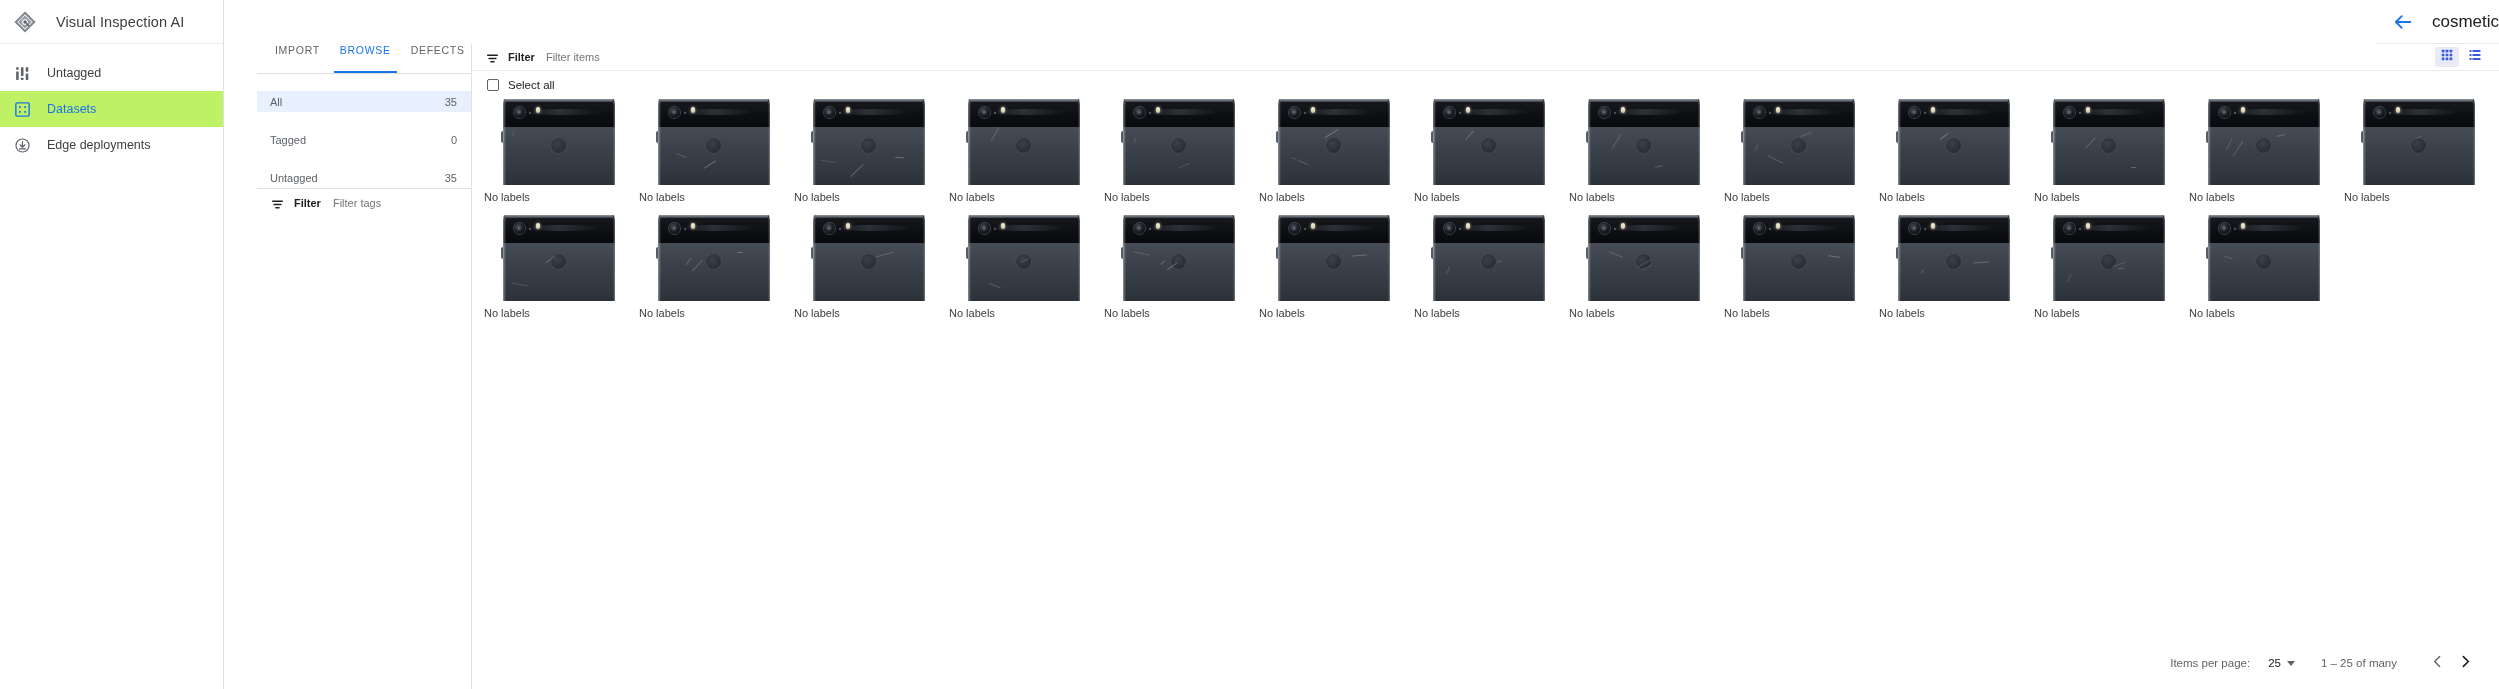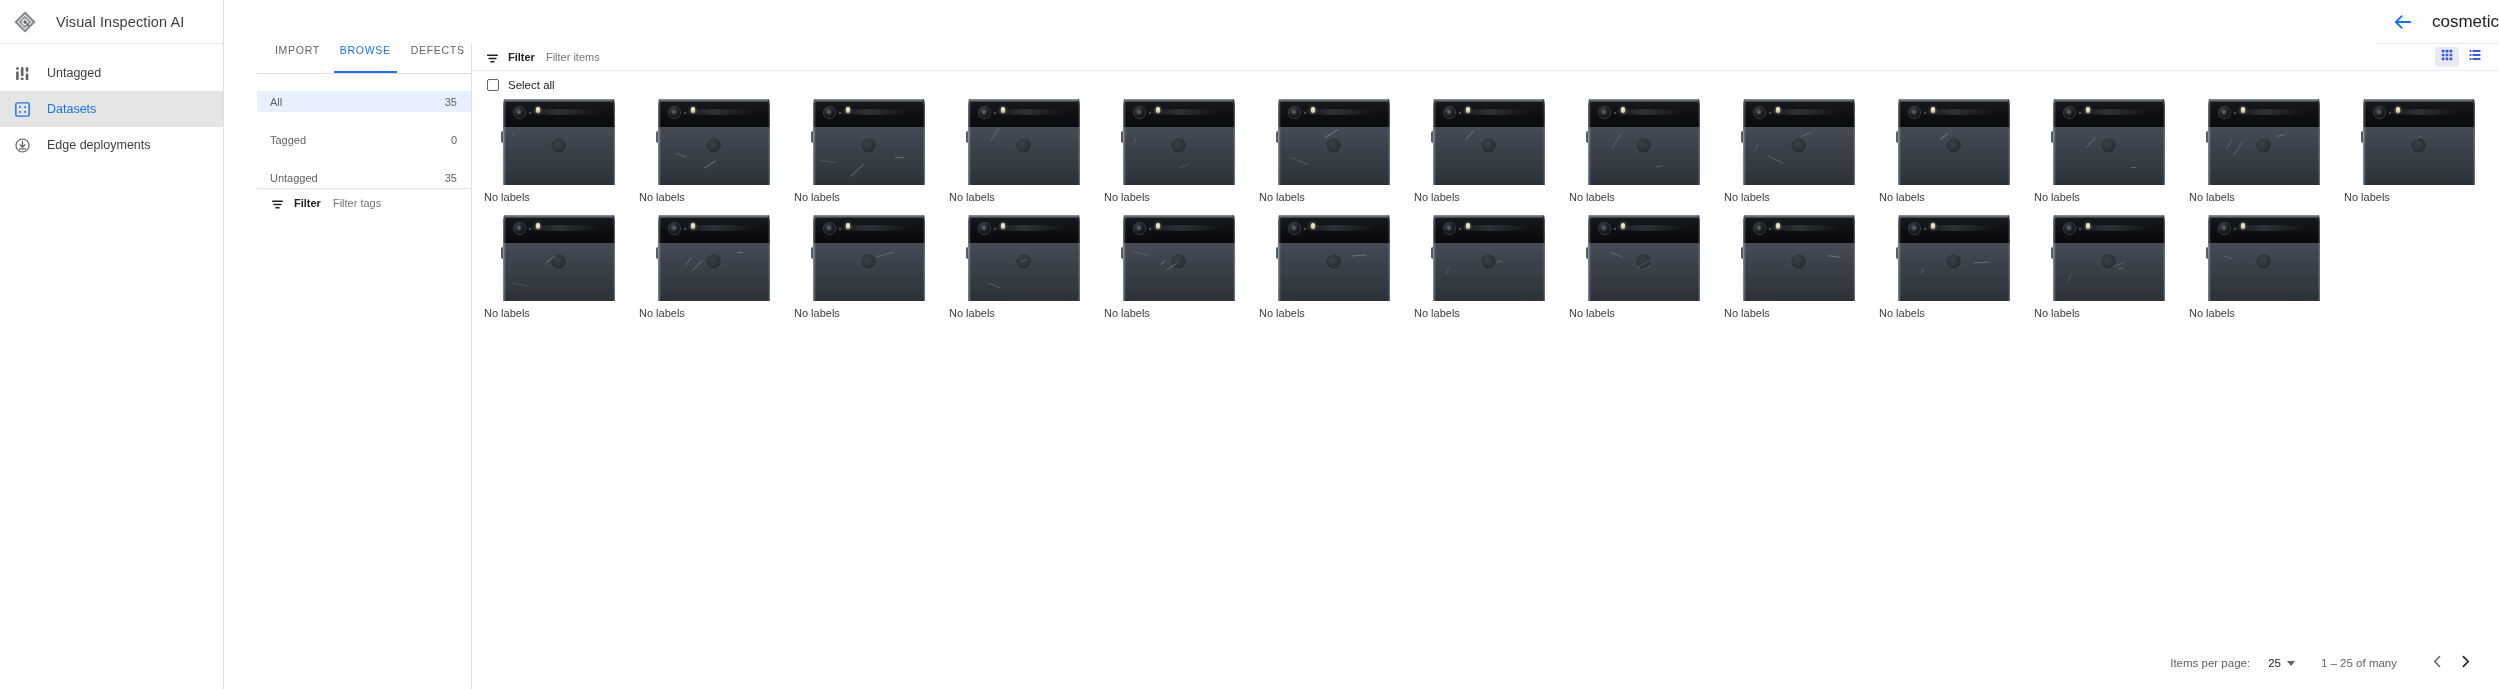--- a/index.html
+++ b/index.html
@@ -29,21 +29,21 @@
     font-size: 14.5px; color: #3c4043; font-weight: 400; letter-spacing: .1px;
   }
   .nav-list { padding-top: 11px; }
   .nav-item {
     height: 36px; display: flex; align-items: center;
     gap: 16px; padding-left: 14px;
     font-size: 12.5px; color: #3c4043;
     cursor: pointer; position: relative;
   }
   .nav-item .nav-ico { width: 17px; height: 17px; flex: none; display:block; }
-  .nav-item.active { background: #e5e5e5; color: #1a73e8; }
+  .nav-item.active { background: #bef264; color: #1a73e8; }
   .nav-item.active .nav-label { color: #1a73e8; }
 
   
   .right { flex: 1; display: flex; flex-direction: column; height: 689px; min-width: 0; align-items: flex-end; }
   .topbar {
     height: 44px; display: flex; align-items: center; gap: 18px;
     padding-left: 16px;
     border-bottom: 1px solid #e8eaed; background: #fff;
   }
   .back-btn { width: 22px; height: 22px; cursor: pointer; display:block; }

